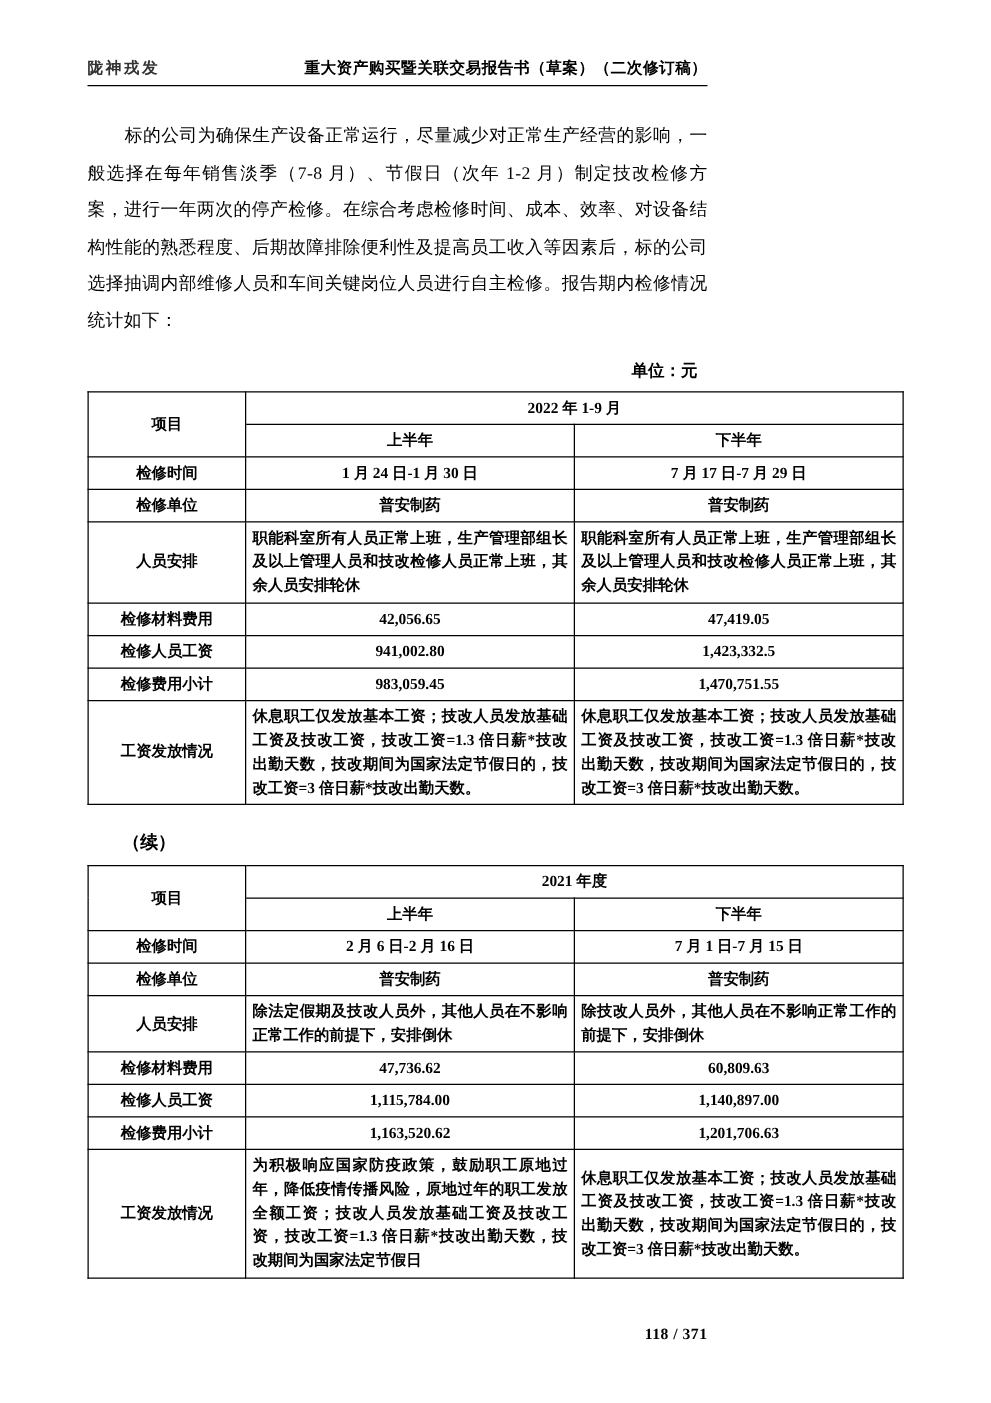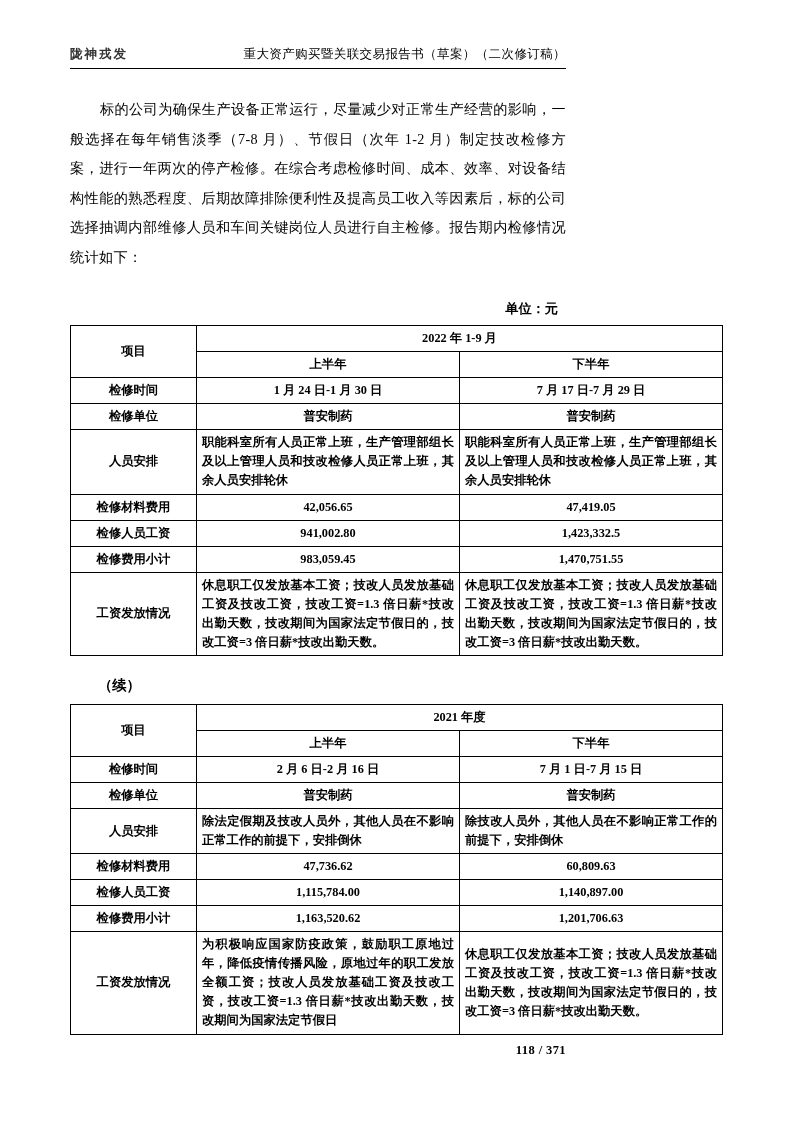--- a/index.html
+++ b/index.html
@@ -30,37 +30,37 @@
     padding-bottom: 5px;
     border-bottom: 1px solid #000;
     margin-bottom: 26px;
   }
   .header-left {
     font-weight: bold;
     color: #333;
     letter-spacing: 2px;
   }
   .header-right {
-    font-weight: normal;
+    font-weight: bold;
     letter-spacing: 0.4px;
   }
   .body-text {
     font-size: 14.2px;
     line-height: 2.08;
     text-align: justify;
     text-justify: inter-ideograph;
     font-weight: normal;
     letter-spacing: 0.3px;
   }
   .body-text .indent { display: inline-block; width: 2.1em; }
   .unit-line {
     text-align: right;
     font-size: 13.2px;
     font-weight: bold;
-    margin: 28px 8px 7px 0;
+    margin: 16px 8px 7px 0;
   }
   table.t {
     border-collapse: collapse;
     width: 100%;
     table-layout: fixed;
   }
   table.t td {
     border: 1px solid #000;
     font-size: 12.3px;
     font-weight: bold;
@@ -80,21 +80,21 @@
     padding: 5px 6px;
   }
   .cont-label {
     font-size: 14.2px;
     font-weight: bold;
     margin: 20px 0 9px 28px;
   }
   .footer {
     position: absolute;
     right: 70px;
-    bottom: 64px;
+    bottom: 47px;
     font-size: 12.5px;
     font-weight: bold;
     letter-spacing: 0.4px;
   }
 </style>
 </head>
 <body>
 
 <div class="page">
 

